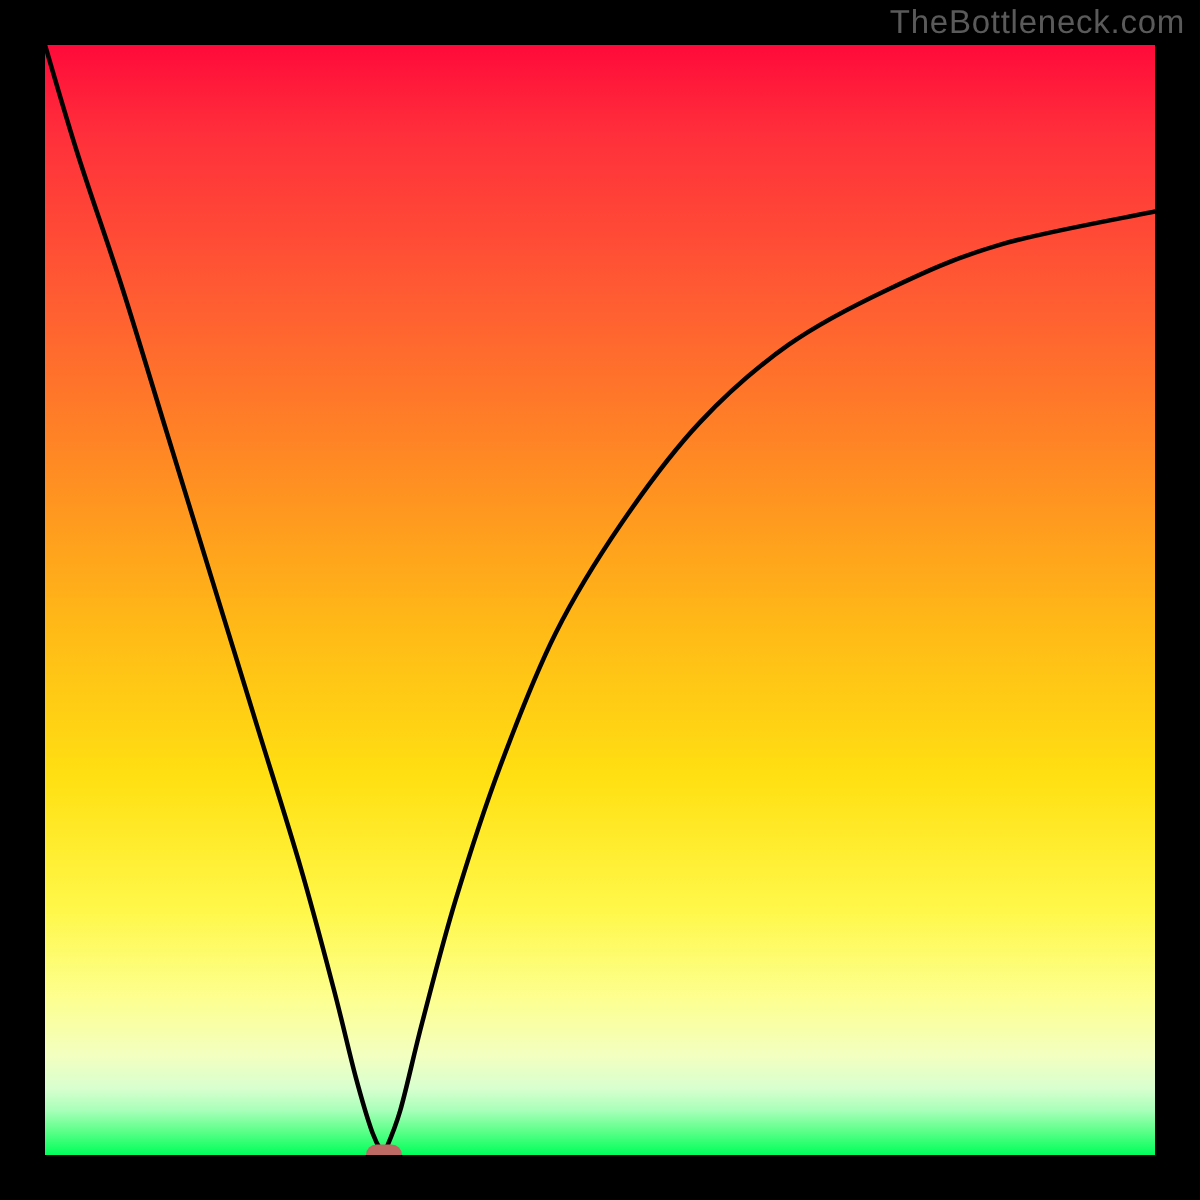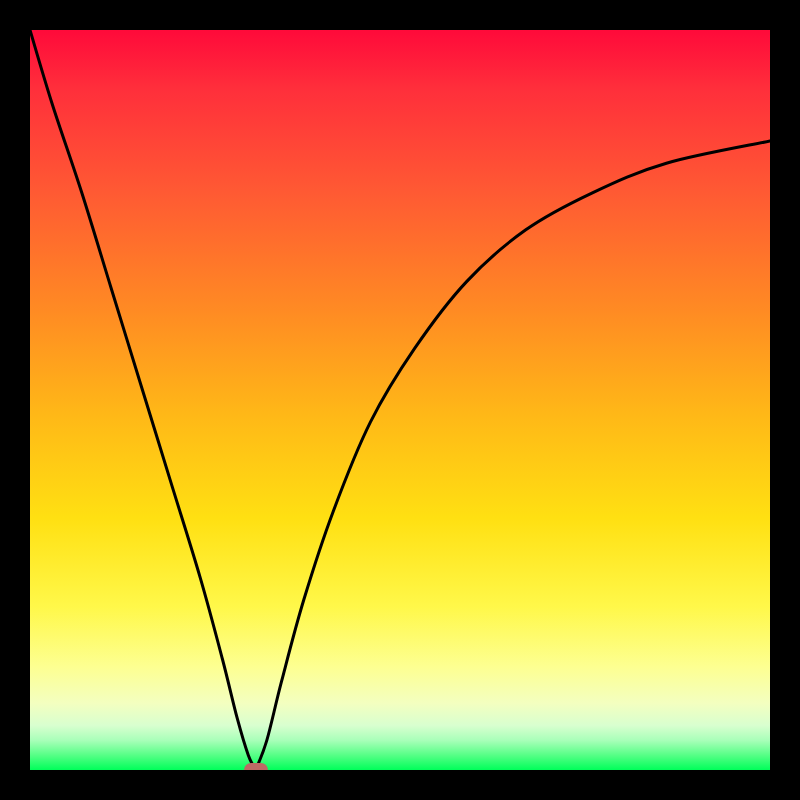--- a/index.html
+++ b/index.html
@@ -69,20 +69,21 @@
     border-radius: 7px;
     transform: translate(-50%, -50%);
     z-index: 5;
   }
 </style>
 </head>
 <body>
 
 <div class="frame">
 
+  <div class="watermark">TheBottleneck.com</div>
 
   <div class="plot-area">
     <div class="gradient"></div>
 
     <svg class="curve" viewBox="0 0 740 740" preserveAspectRatio="none">
       <path id="curve-left" fill="none" stroke="#000" stroke-width="3" stroke-linecap="round" d="M 0 0 C 3.6999999999999997 12.333333333333334, 13.566666666666665 46.866666666666674, 22.2 74 C 30.833333333333336 101.13333333333333, 41.93333333333334 131.9666666666666, 51.800000000000004 162.79999999999995 C 61.66666666666667 193.6333333333333, 71.53333333333335 226.93333333333334, 81.4 259 C 91.26666666666667 291.06666666666666, 101.13333333333334 323.1333333333333, 111 355.2 C 120.86666666666666 387.26666666666665, 130.73333333333332 419.3333333333333, 140.6 451.4 C 150.46666666666667 483.46666666666664, 161.5666666666667 518, 170.20000000000002 547.6 C 178.83333333333334 577.2, 186.23333333333335 605.5666666666666, 192.4 629 C 198.56666666666666 652.4333333333334, 202.88333333333335 672.1666666666667, 207.20000000000002 688.2 C 211.51666666666668 704.2333333333333, 215.21666666666664 716.5666666666667, 218.29999999999998 725.2 C 221.38333333333333 733.8333333333334, 224.46666666666664 737.5333333333333, 225.7 740"></path>
       <path id="curve-right" fill="none" stroke="#000" stroke-width="3" stroke-linecap="round" d="M 225.7 740 C 227.54999999999998 735.0666666666666, 232.48333333333335 725.1999999999999, 236.8 710.4 C 241.11666666666667 695.6, 245.43333333333337 674.6333333333334, 251.60000000000002 651.2 C 257.7666666666667 627.7666666666667, 265.1666666666667 598.1666666666666, 273.8 569.8 C 282.43333333333334 541.4333333333333, 292.29999999999995 510.59999999999997, 303.4 481 C 314.5 451.40000000000003, 326.83333333333337 419.33333333333337, 340.40000000000003 392.20000000000005 C 353.9666666666667 365.0666666666667, 368.7666666666667 341.6333333333334, 384.8 318.20000000000005 C 400.8333333333333 294.7666666666667, 418.09999999999997 271.3333333333333, 436.59999999999997 251.59999999999997 C 455.09999999999997 231.86666666666665, 474.83333333333337 214.60000000000008, 495.8 199.80000000000007 C 516.7666666666667 185.00000000000006, 538.9666666666667 173.89999999999995, 562.4 162.79999999999995 C 585.8333333333333 151.69999999999996, 606.8 141.83333333333337, 636.4 133.20000000000005 C 666 124.56666666666672, 722.7333333333333 114.7, 740 111"></path>
     </svg>
 
     <div class="marker" id="marker" style="left: 225.7px; top: 740px; background: rgb(189, 106, 101);"></div>

